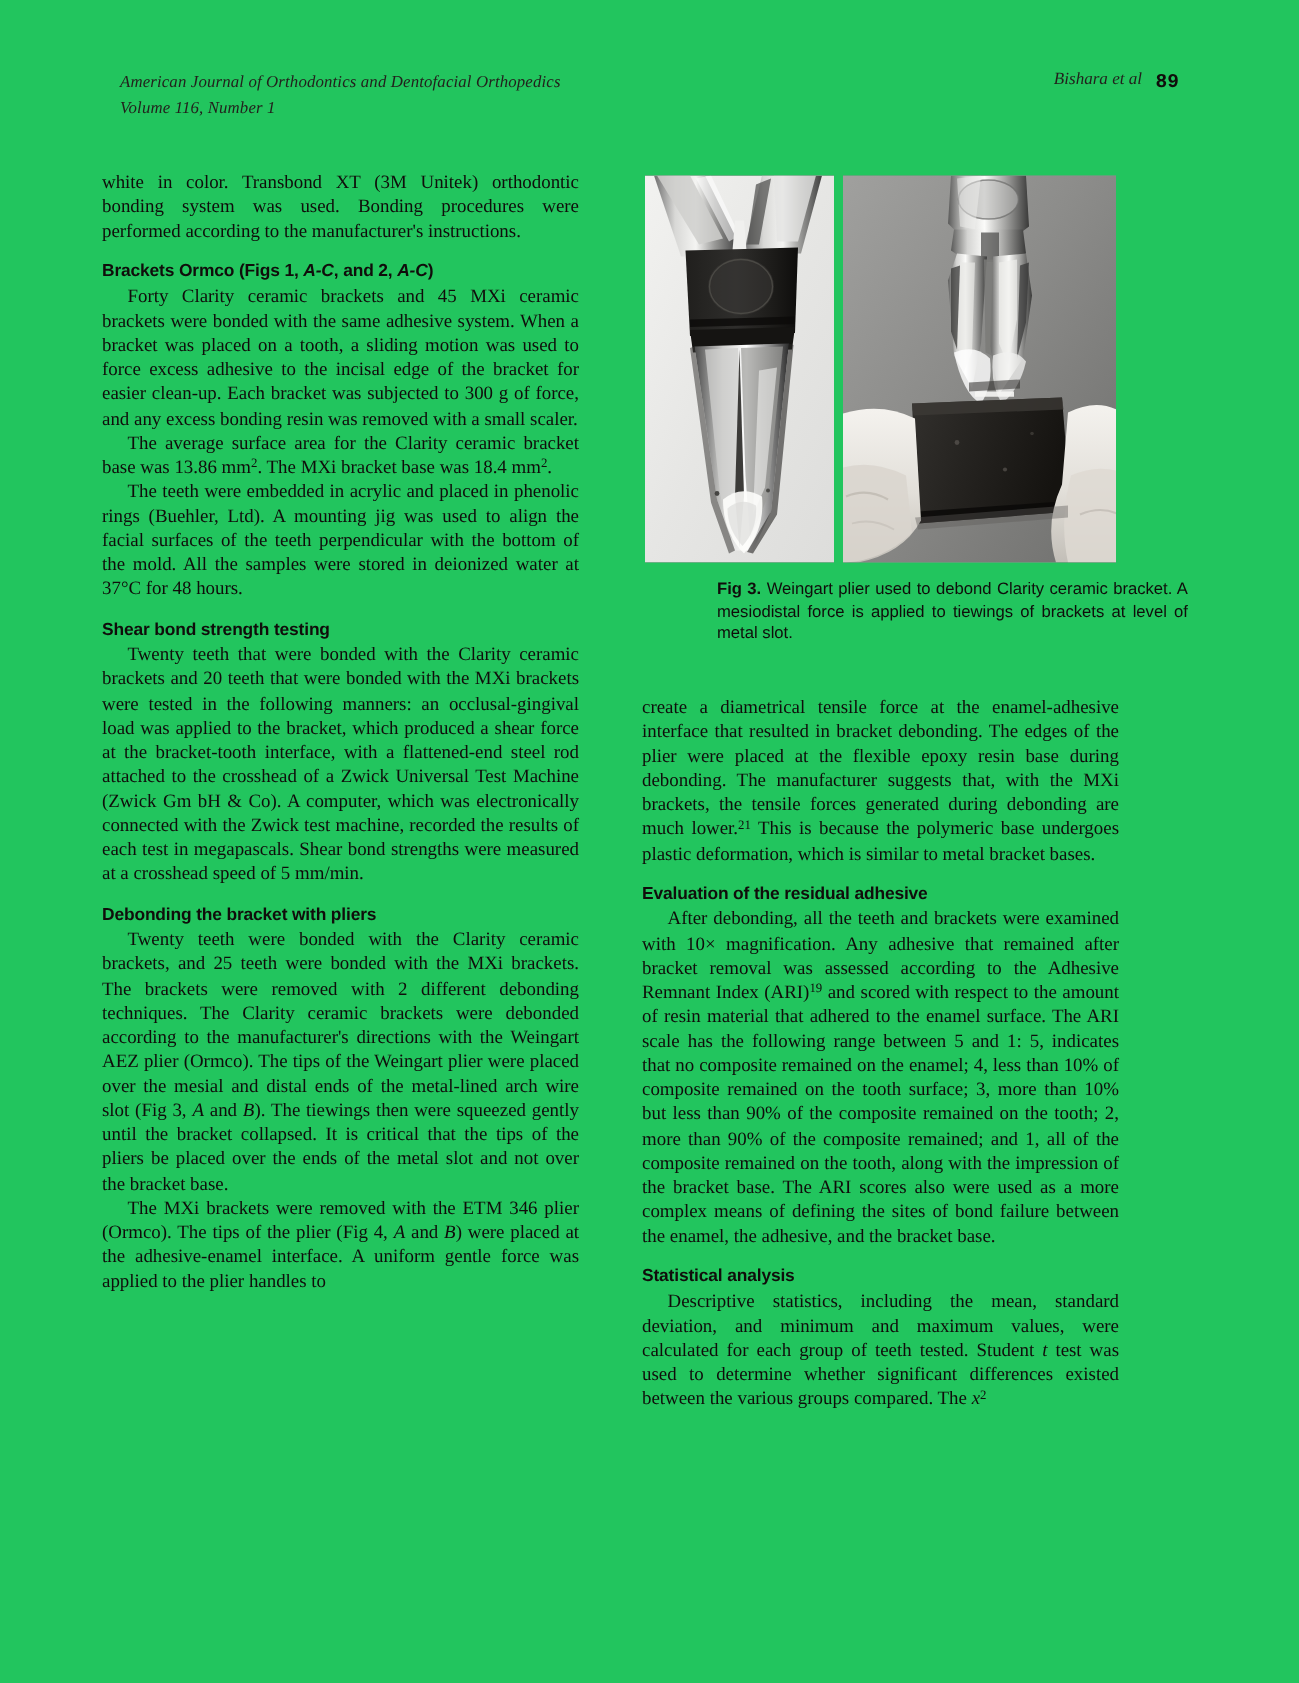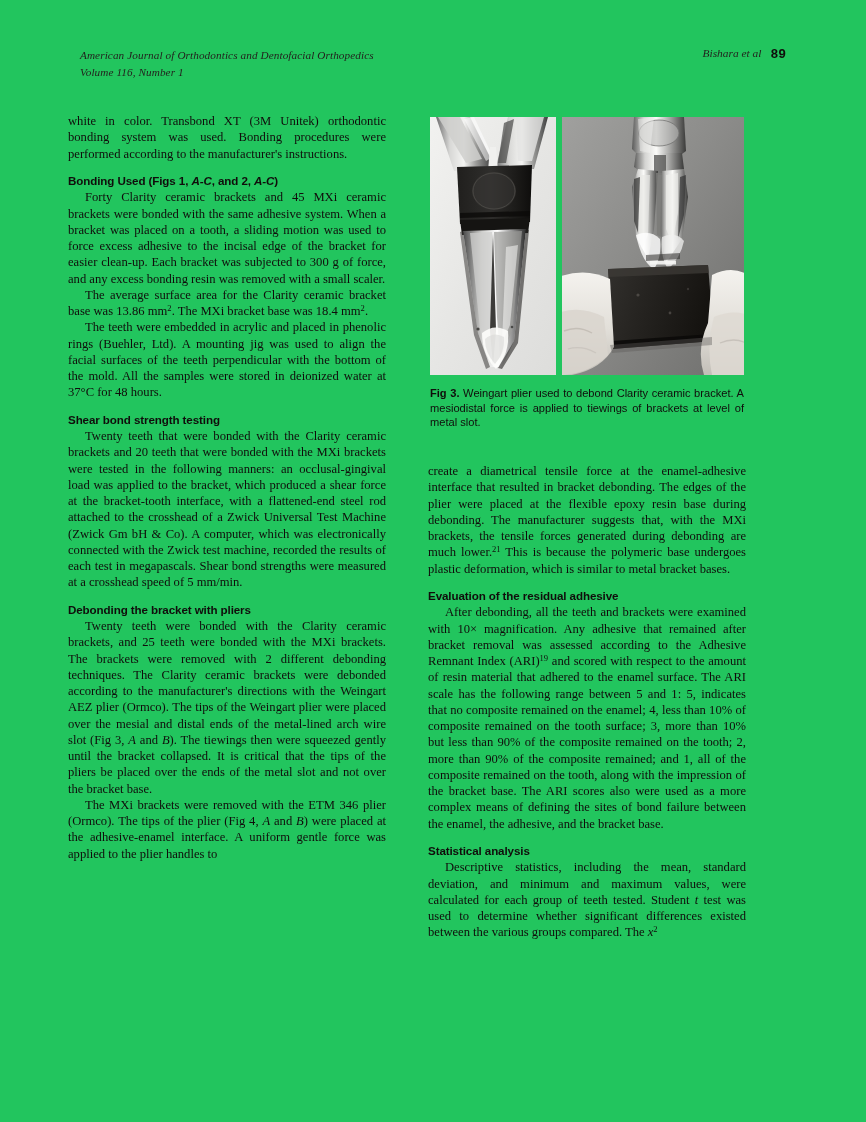--- a/index.html
+++ b/index.html
@@ -117,20 +117,21 @@
   .photo-b { width: 182px; }
 
   .fig-caption {
     margin-top: 11px;
     font-family: "Liberation Sans", sans-serif;
     font-size: 11.1px;
     line-height: 14.6px;
     text-align: justify;
     color: #100d0b;
     width: 314px;
+    margin-left: 48px;
   }
   .fig-caption .fig-label { font-weight: bold; }
 
   
   .col-right { top: 463px; }
 </style>
 </head>
 <body>
 
 <div class="page">
@@ -291,21 +292,21 @@
 
     <div class="fig-caption">
       <span class="fig-label">Fig 3.</span><span> Weingart plier used to debond Clarity ceramic bracket. A mesiodistal force is applied to tiewings of brackets at level of metal slot.</span>
     </div>
   </div>
 
   <div class="col col-left">
 
     <p class="body">white in color. Transbond XT (3M Unitek) orthodontic bonding system was used. Bonding procedures were performed according to the manufacturer's instructions.</p>
 
-    <h3 class="section"><span>Bonding Used (Figs 1, </span><span class="ital">A-C</span><span>, and 2, </span><span class="ital">A-C</span><span>)</span></h3>
+    <h3 class="section"><span>Brackets Ormco (Figs 1, </span><span class="ital">A-C</span><span>, and 2, </span><span class="ital">A-C</span><span>)</span></h3>
 
     <p class="body indent">Forty Clarity ceramic brackets and 45 MXi ceramic brackets were bonded with the same adhesive system. When a bracket was placed on a tooth, a sliding motion was used to force excess adhesive to the incisal edge of the bracket for easier clean-up. Each bracket was subjected to 300 g of force, and any excess bonding resin was removed with a small scaler.</p>
 
     <p class="body indent"><span>The average surface area for the Clarity ceramic bracket base was 13.86 mm</span><sup>2</sup><span>. The MXi bracket base was 18.4 mm</span><sup>2</sup><span>.</span></p>
 
     <p class="body indent">The teeth were embedded in acrylic and placed in phenolic rings (Buehler, Ltd). A mounting jig was used to align the facial surfaces of the teeth perpendicular with the bottom of the mold. All the samples were stored in deionized water at 37°C for 48 hours.</p>
 
     <h3 class="section">Shear bond strength testing</h3>
 
     <p class="body indent">Twenty teeth that were bonded with the Clarity ceramic brackets and 20 teeth that were bonded with the MXi brackets were tested in the following manners: an occlusal-gingival load was applied to the bracket, which produced a shear force at the bracket-tooth interface, with a flattened-end steel rod attached to the crosshead of a Zwick Universal Test Machine (Zwick Gm bH &amp; Co). A computer, which was electronically connected with the Zwick test machine, recorded the results of each test in megapascals. Shear bond strengths were measured at a crosshead speed of 5 mm/min.</p>

